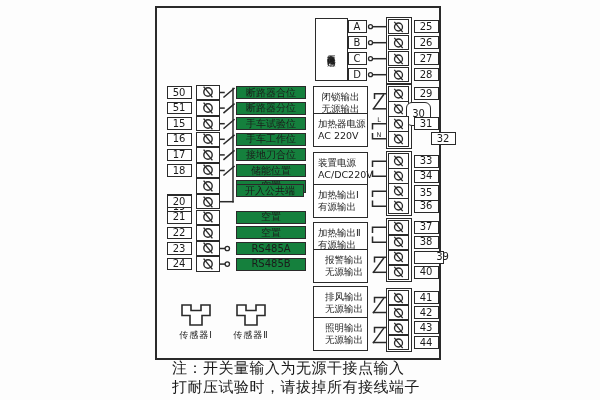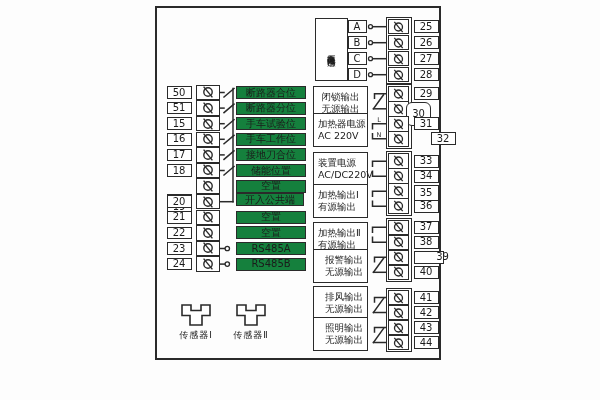--- a/index.html
+++ b/index.html
@@ -151,21 +151,21 @@
         </svg>
       </div>
       <div class="lblbox abs" style="left: 236px; top: 179.6px; width: 70px; height: 13px;">空置</div>
       <div class="numbox abs" style="left: 166.5px; top: 195.45px; width: 25px; height: 12.5px;">20</div>
       <div class="screwcell abs" style="left: 196px; top: 193.9px; width: 23.5px; height: 15.6px;">
         <svg width="20" height="14" viewBox="0 0 20 14">
           <circle cx="10" cy="7" r="4.2" fill="none" stroke="#2a2a2a" stroke-width="1.4"></circle>
           <line x1="5.6" y1="1.6" x2="14.4" y2="12.4" stroke="#2a2a2a" stroke-width="1.4"></line>
         </svg>
       </div>
-      <div class="lblbox abs" style="left: 236px; top: 193px; width: 68px; height: 13px;">开入公共端</div>
+      <div class="lblbox abs" style="left: 236px; top: 184px; width: 68px; height: 13px;">开入公共端</div>
       <div class="numbox abs" style="left: 166.5px; top: 211.05px; width: 25px; height: 12.5px;">21</div>
       <div class="screwcell abs" style="left: 196px; top: 209.5px; width: 23.5px; height: 15.6px;">
         <svg width="20" height="14" viewBox="0 0 20 14">
           <circle cx="10" cy="7" r="4.2" fill="none" stroke="#2a2a2a" stroke-width="1.4"></circle>
           <line x1="5.6" y1="1.6" x2="14.4" y2="12.4" stroke="#2a2a2a" stroke-width="1.4"></line>
         </svg>
       </div>
       <div class="lblbox abs" style="left: 236px; top: 210.8px; width: 70px; height: 13px;">空置</div>
       <div class="numbox abs" style="left: 166.5px; top: 226.65px; width: 25px; height: 12.5px;">22</div>
       <div class="screwcell abs" style="left: 196px; top: 225.1px; width: 23.5px; height: 15.6px;">
@@ -383,13 +383,17 @@
         <div class="abs" style="position: static;">照明输出</div>
         <div class="abs" style="position: static;">无源输出</div>
       </div>
     </div>
 
   <div id="sensors">
       <div class="sensor-label abs" style="left: 174px; top: 329px; width: 44px;">传感器Ⅰ</div>
       <div class="sensor-label abs" style="left: 229px; top: 329px; width: 44px;">传感器Ⅱ</div>
     </div>
 
+  <div id="note">
+    <div>注：开关量输入为无源干接点输入</div>
+    <div>打耐压试验时，请拔掉所有接线端子</div>
+  </div>
 </div>
 
 </body></html>

